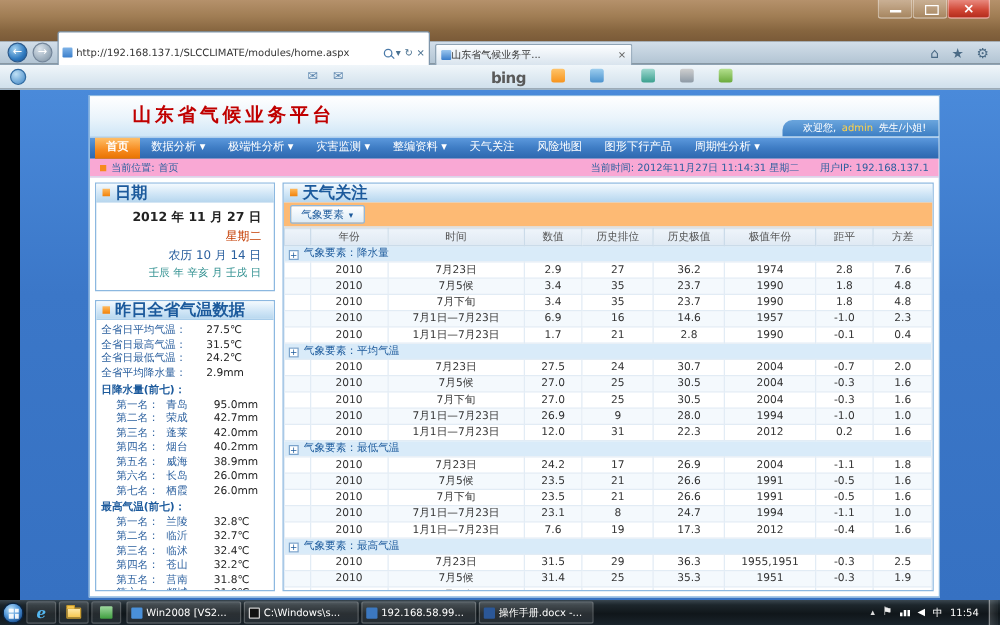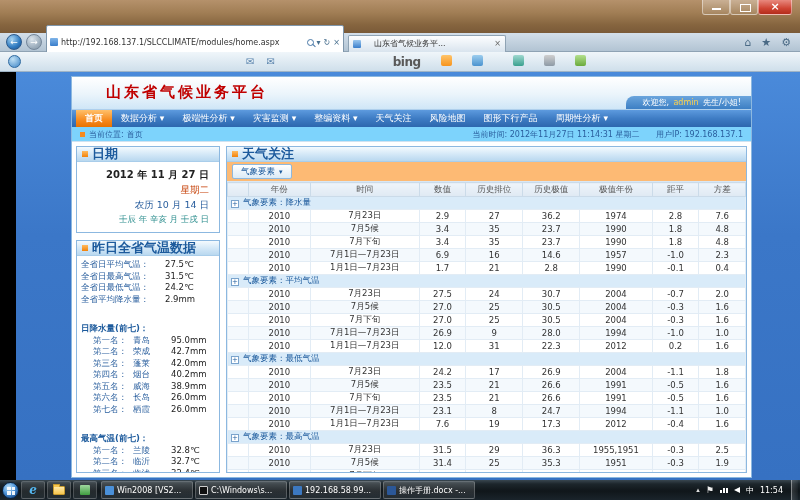--- a/index.html
+++ b/index.html
@@ -31,21 +31,21 @@
   .nav-circle.fwd::after  { content:"→"; }
   .address { flex:0 0 298px; height:15px; background:#fff; border:1px solid #7f96ab; border-radius:2px;
     display:flex; align-items:center; gap:3px; padding:16px 3px; font-size:8px; color:#333; }
   .favicon { width:8px; height:8px; flex:0 0 auto; border-radius:1px; background:linear-gradient(#7fb4e8,#3a7ecb); }
   .url { flex:1; white-space:nowrap; overflow:hidden; }
   .abtn { color:#49708f; font-size:8px; cursor:pointer; flex:0 0 auto; }
   .mag { width:7px; height:7px; border:1px solid #4a79a8; border-radius:50%; position:relative; }
   .mag::after { content:""; position:absolute; width:4px; height:1px; background:#4a79a8; right:-3px; bottom:-1px; transform:rotate(45deg); }
   .tab { flex:0 0 158px; height:17px; margin-top:2px; background:linear-gradient(#fdfeff,#d9e4ee);
     border:1px solid #8fa3b4; border-bottom:none; border-radius:2px 2px 0 0;
-    display:flex; align-items:center; gap:13px; padding:0 4px; font-size:8px; color:#333; }
+    display:flex; align-items:center; gap:0; padding:0 4px; font-size:8px; color:#333; }
   .tab-favicon { width:8px; height:8px; border-radius:1px; background:linear-gradient(#9cc7ee,#3a7ecb); flex:0 0 auto; }
   .tab-title { flex:1; white-space:nowrap; overflow:hidden; }
   .tab-close { color:#666; font-size:8px; cursor:pointer; }
   .chrome-spacer { flex:1; }
   .cicon { font-size:11px; color:#4a6a85; margin:0 3px; cursor:pointer; }
 
   
   .toolbar { position:absolute; top:52px; left:0; width:800px; height:20px;
     background:linear-gradient(180deg,#f0f6fa,#cfdfeb); border-bottom:1px solid #9fb4c6;
     display:flex; align-items:center; padding:0 8px; }
@@ -83,21 +83,21 @@
     background:linear-gradient(180deg,#6aa5dd,#3d7fc4); color:#fff; font-size:8px; border-radius:8px 0 0 0; }
   .wuser { color:#ffd24a; margin:0 2px; }
 
   
   .navbar { height:17px; background:linear-gradient(180deg,#5d9ade 0%,#3e7cc4 50%,#2d67ae 100%);
     display:flex; align-items:stretch; padding-left:4px; font-size:9px; color:#fff; }
   .nav-item { line-height:17px; padding:0 9px; cursor:pointer; white-space:nowrap; }
   .nav-item.active { background:linear-gradient(180deg,#ffc06a,#f68a1e 60%,#e87200); font-weight:bold; }
 
   
-  .infobar { height:15px; background:#7dd3fc; border-bottom:1px solid #cfe2f1;
+  .infobar { height:15px; background:#f9a8d4; border-bottom:1px solid #cfe2f1;
     display:flex; justify-content:space-between; align-items:center; padding:0 8px; font-size:8px; color:#2a5f9e; }
   .crumb { display:flex; align-items:center; }
   .crumb-icon { width:5px; height:5px; background:#f68a1e; margin-right:4px; }
   .crumb-val { margin-left:3px; }
   .status span { margin-left:14px; }
 
   
   .body-area { position:absolute; top:65px; bottom:0; left:0; right:0; display:flex; overflow:hidden; }
   .sidebar { flex:0 0 152px; padding:4px; display:flex; flex-direction:column; gap:7px; overflow:hidden; }
   .panel { border:1px solid #8cb8e0; background:#fff; }
@@ -108,21 +108,21 @@
   .date-body { padding:5px 10px 5px 5px; text-align:right; font-size:9.5px; line-height:15px; }
   .d1 { color:#222; font-weight:bold; font-size:10px; }
   .d2 { color:#c43c00; }
   .d3 { color:#2a5f9e; }
   .d4 { color:#2e8f8f; font-size:8.5px; }
   .weather-panel { flex:1; overflow:hidden; display:flex; flex-direction:column; }
   .weather-body { flex:1; overflow:hidden; padding:3px 4px; font-size:8.5px; line-height:11.5px; }
   .stat-line { display:flex; }
   .s-label { color:#2a5f9e; flex:0 0 84px; white-space:nowrap; }
   .s-value { color:#222; }
-  .rank-title { color:#1c5a9c; font-weight:bold; margin-top:18px; }
+  .rank-title { color:#1c5a9c; font-weight:bold; margin-top:2px; }
   .rank-line { display:flex; padding-left:12px; }
   .r-rank { color:#2a5f9e; flex:0 0 40px; white-space:nowrap; }
   .r-station { color:#2a5f9e; flex:0 0 38px; white-space:nowrap; }
   .r-value { color:#222; }
 
   
   .main { flex:1; padding:4px 4px 4px 2px; display:flex; overflow:hidden; }
   .main-panel { flex:1; border:1px solid #8cb8e0; display:flex; flex-direction:column; overflow:hidden; }
   .filter-bar { height:20px; background:#fdba74; border-bottom:1px solid #d9e7f3;
     display:flex; align-items:center; padding:0 5px; flex:0 0 auto; }

